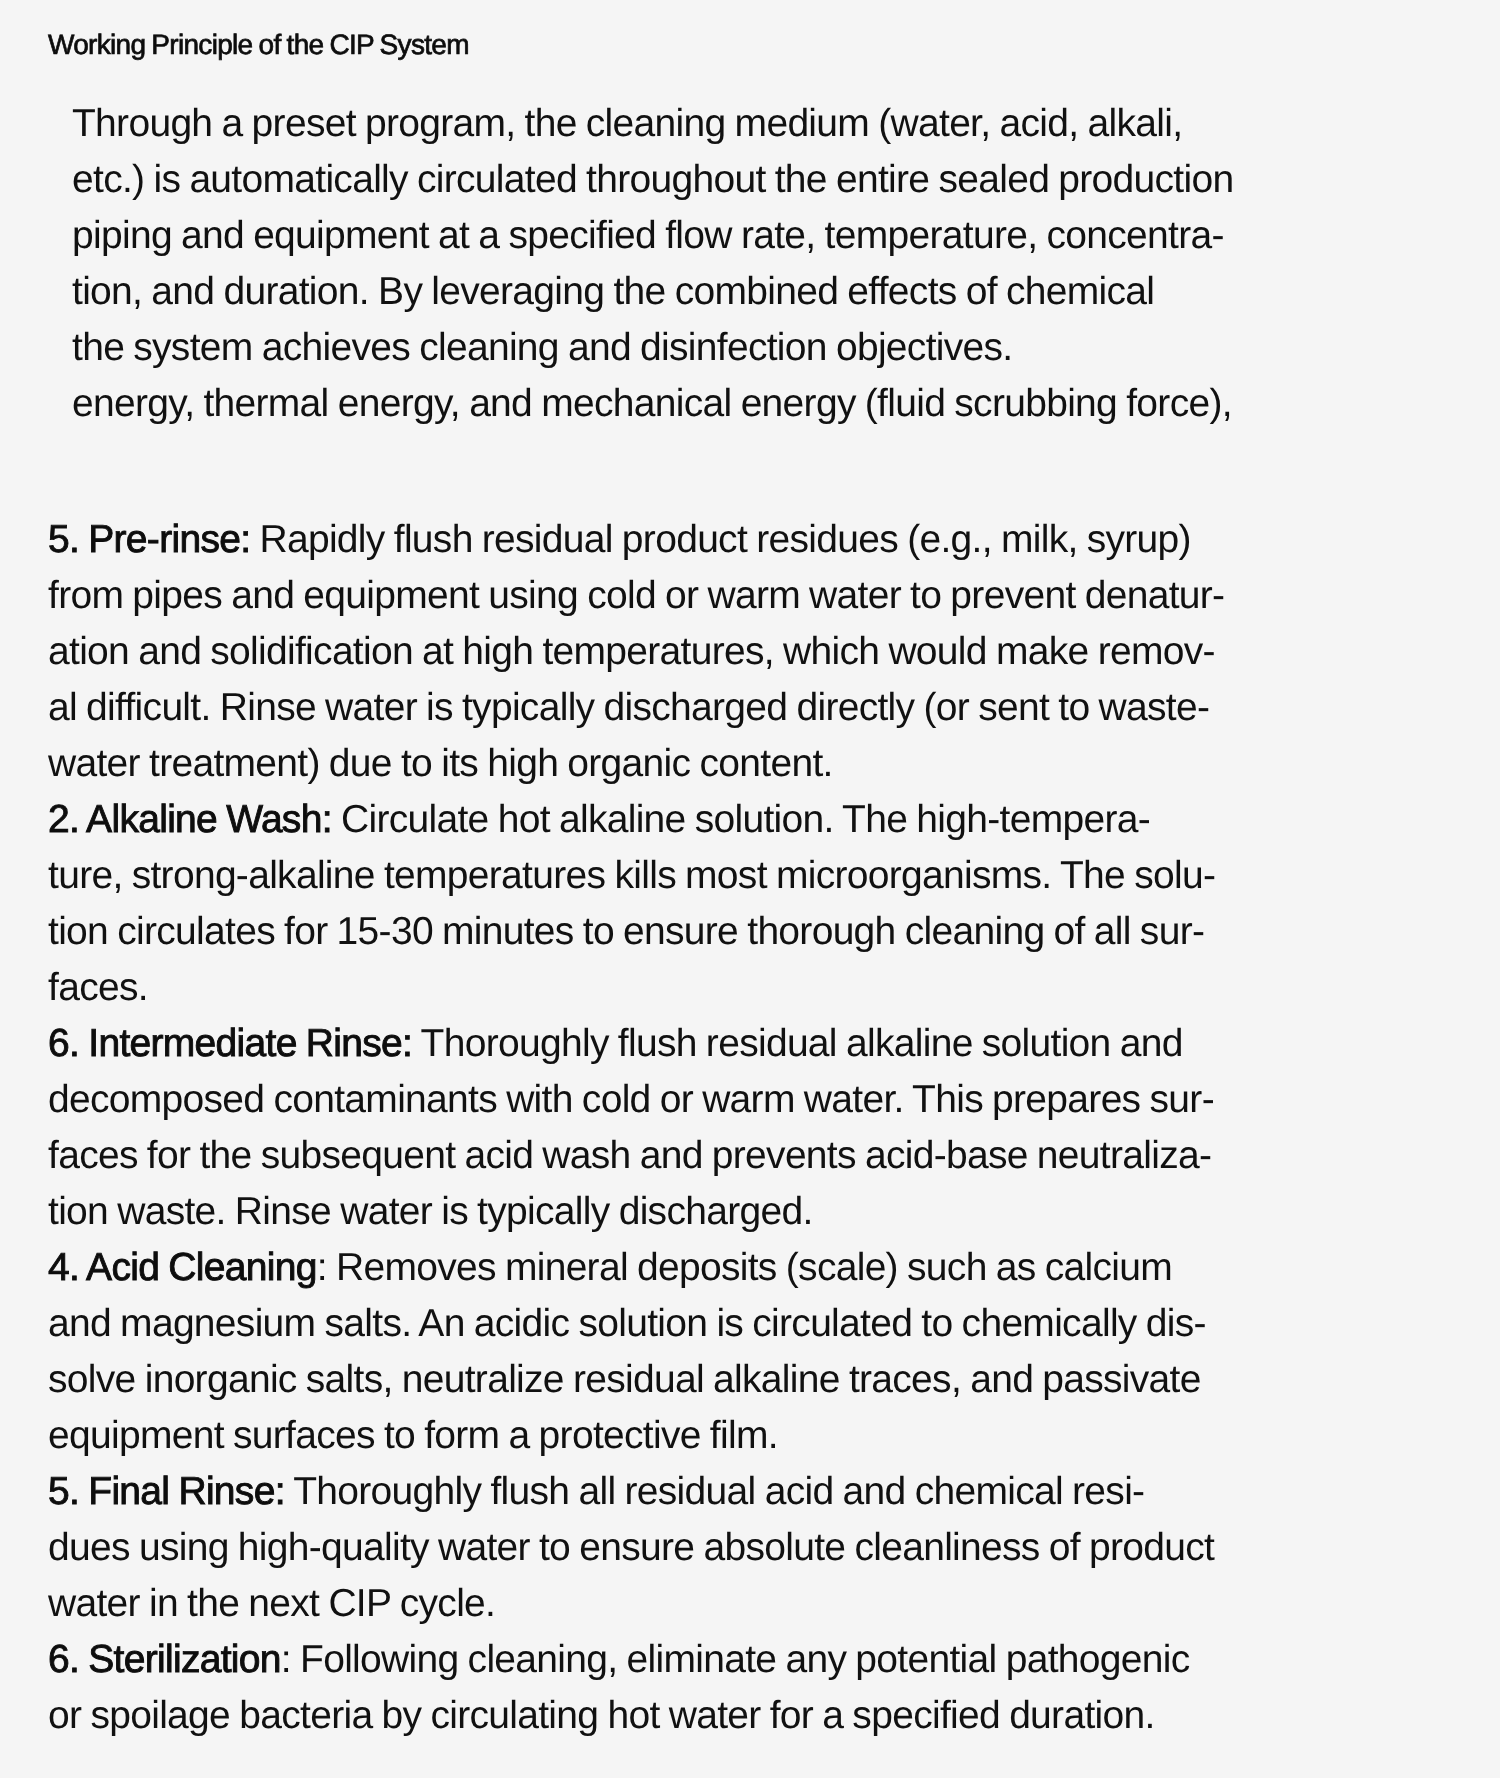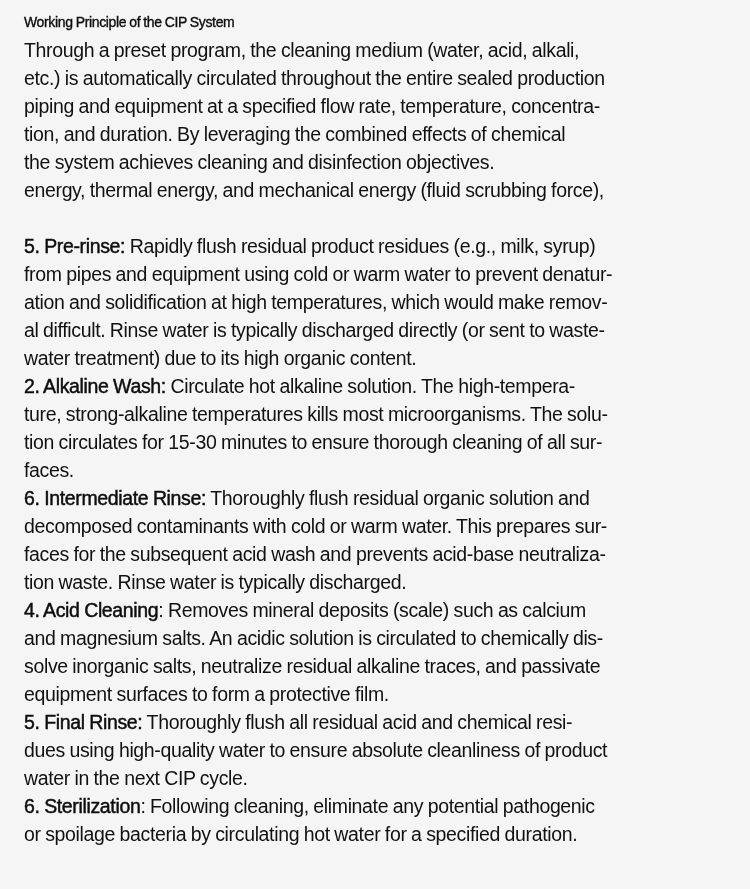--- a/index.html
+++ b/index.html
@@ -24,21 +24,21 @@
     }
     .title {
       font-size: 14px;
       font-weight: normal;
       margin: 0;
       line-height: 28px;
       color: #0d0d0d;
       -webkit-text-stroke: 0.35px #0d0d0d;
     }
     .para {
-      margin: 0;
+      margin: 12px;
     }
     .line {
       display: block;
       white-space: nowrap;
     }
     .spacer {
       height: 28px;
     }
     .step-label {
       color: #0d0d0d;
@@ -78,21 +78,21 @@
     </div>
 
     <div class="step">
       <span class="line"><span class="step-label">2. Alkaline Wash:</span><span> Circulate hot alkaline solution. The high-tempera-</span></span>
       <span class="line">ture, strong-alkaline temperatures kills most microorganisms. The solu-</span>
       <span class="line">tion circulates for 15-30 minutes to ensure thorough cleaning of all sur-</span>
       <span class="line">faces.</span>
     </div>
 
     <div class="step">
-      <span class="line"><span class="step-label">6. Intermediate Rinse:</span><span> Thoroughly flush residual organic solution and</span></span>
+      <span class="line"><span class="step-label">6. Intermediate Rinse:</span><span> Thoroughly flush residual alkaline solution and</span></span>
       <span class="line">decomposed contaminants with cold or warm water. This prepares sur-</span>
       <span class="line">faces for the subsequent acid wash and prevents acid-base neutraliza-</span>
       <span class="line">tion waste. Rinse water is typically discharged.</span>
     </div>
 
     <div class="step">
       <span class="line"><span class="step-label">4. Acid Cleaning</span><span>: Removes mineral deposits (scale) such as calcium</span></span>
       <span class="line">and magnesium salts. An acidic solution is circulated to chemically dis-</span>
       <span class="line">solve inorganic salts, neutralize residual alkaline traces, and passivate</span>
       <span class="line">equipment surfaces to form a protective film.</span>

